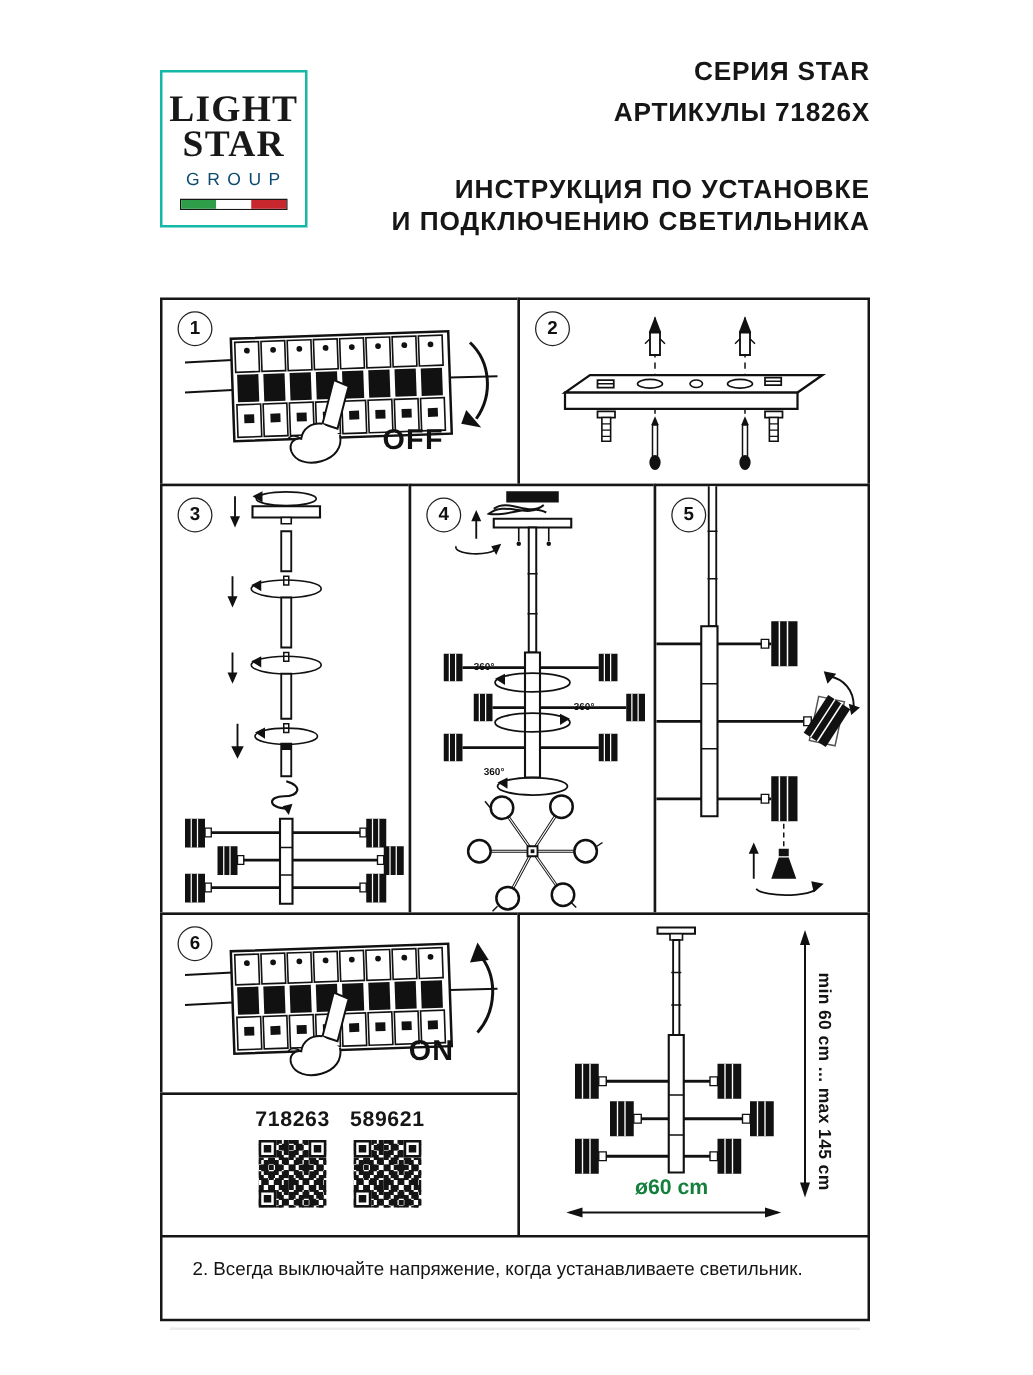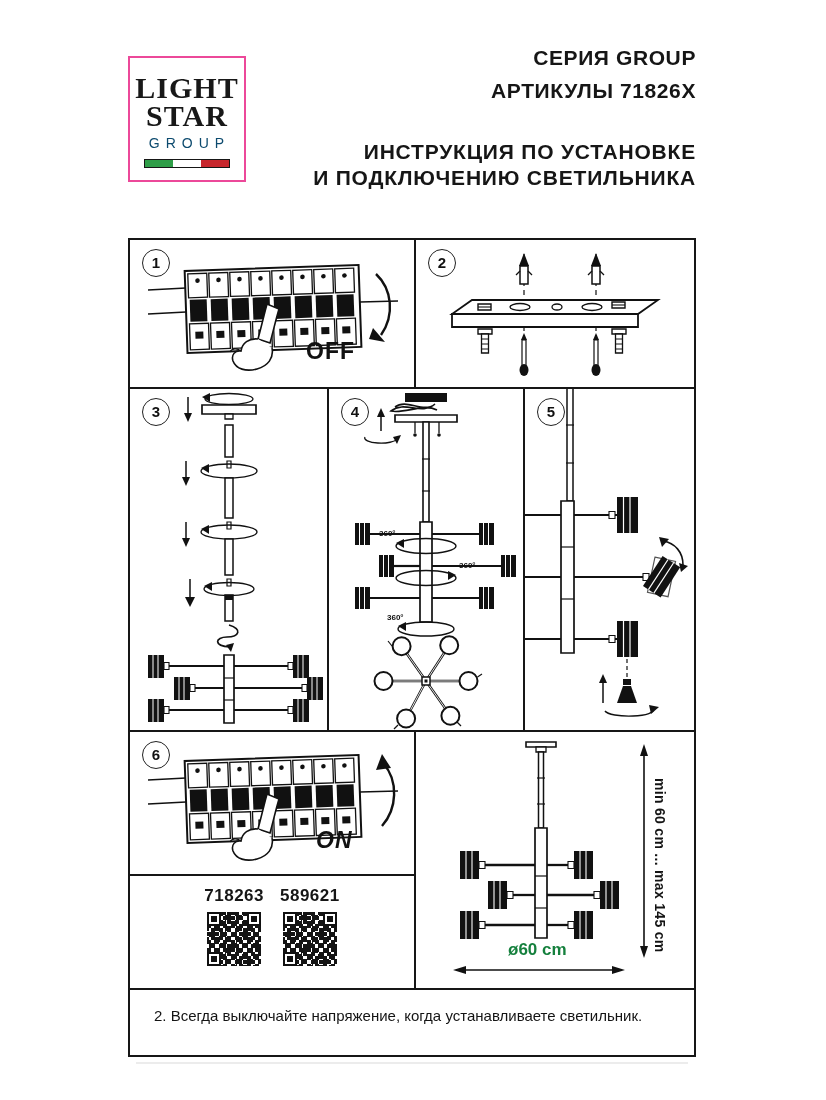--- a/index.html
+++ b/index.html
@@ -1,21 +1,21 @@
 <!DOCTYPE html>
 <html><head>
 <meta charset="utf-8">
 <style>
   html,body{margin:0;padding:0;background:#ffffff;}
   .sheet{position:relative;width:826px;height:1100px;background:#fff;overflow:hidden;
          font-family:"Liberation Sans", sans-serif;color:#111;}
 
   
   .logo-box{position:absolute;left:128px;top:56px;width:118px;height:126px;
-            border:2px solid #ec4899;box-sizing:border-box;text-align:center;background:#fff;}
+            border:2px solid #14b8a6;box-sizing:border-box;text-align:center;background:#fff;}
   .logo-word{font-family:"Liberation Serif", serif;font-weight:700;font-size:30px;
              line-height:.92;letter-spacing:1px;color:#181818;}
   .logo-word.first{margin-top:16px;}
   .logo-group{font-size:14px;letter-spacing:6px;color:#0c4a6e;margin-top:6px;margin-left:5px;}
   .logo-flag{width:86px;height:9px;border:1px solid #161616;margin:8px auto 0;display:flex;box-sizing:border-box;}
   .logo-flag span{flex:1;}
   .flag-green{background:#2f9e48;}
   .flag-white{background:#ffffff;}
   .flag-red{background:#c7272d;}
 
@@ -39,21 +39,21 @@
 
   .step-badge{position:absolute;left:12px;top:9px;width:28px;height:28px;border:1.6px solid #222;
               border-radius:50%;box-sizing:border-box;text-align:center;line-height:25px;
               font-size:15px;font-weight:600;background:#fff;z-index:2;}
 
   svg.illus{position:absolute;left:0;top:0;}
   svg.illus *{vector-effect:non-scaling-stroke;}
 
   .switch-label{position:absolute;font-size:23px;font-weight:600;letter-spacing:1px;color:#111;}
   .p1 .switch-label{left:176px;top:98px;}
-  .p6 .switch-label{left:186px;top:95px;font-style:italic;}
+  .p6 .switch-label{left:197px;top:95px;}
 
   .rot-label{position:absolute;font-size:8px;font-weight:700;color:#111;z-index:2;}
 
   
   .qr-row{display:flex;justify-content:center;gap:16px;padding-top:10px;}
   .qr-col{text-align:center;}
   .qr-code-label{font-size:17px;font-weight:700;letter-spacing:.5px;margin-bottom:6px;color:#161616;}
   .qr{width:54px;height:54px;position:relative;margin:0 auto;
       background:
         repeating-conic-gradient(#141414 0% 25%, rgba(255,255,255,0) 0% 50%) 2px 3px/11px 11px,
@@ -113,21 +113,21 @@
     <div class="logo-word">STAR</div>
     <div class="logo-group">GROUP</div>
     <div class="logo-flag">
       <span class="flag-green"></span>
       <span class="flag-white"></span>
       <span class="flag-red"></span>
     </div>
   </div>
 
   <div class="title-block">
-    <div class="title-series">СЕРИЯ GROUP</div>
+    <div class="title-series">СЕРИЯ STAR</div>
     <div class="title-articles">АРТИКУЛЫ 71826X</div>
     <div class="title-instruction">
       <div>ИНСТРУКЦИЯ ПО УСТАНОВКЕ</div>
       <div>И ПОДКЛЮЧЕНИЮ СВЕТИЛЬНИКА</div>
     </div>
   </div>
 
   <div class="panel p1">
     <div class="step-badge"><span>1</span></div>
     <svg class="illus" width="284" height="147" viewBox="0 0 284 147">

